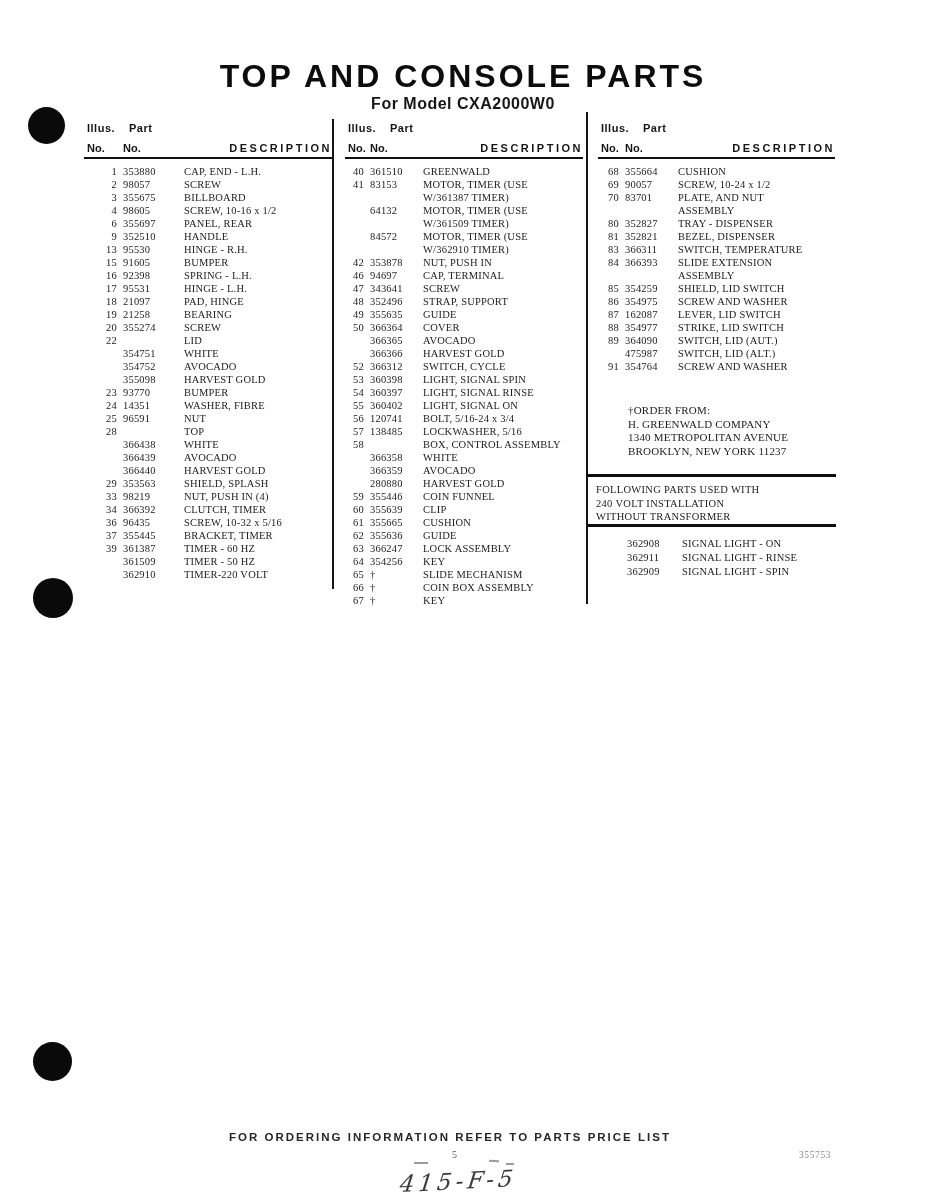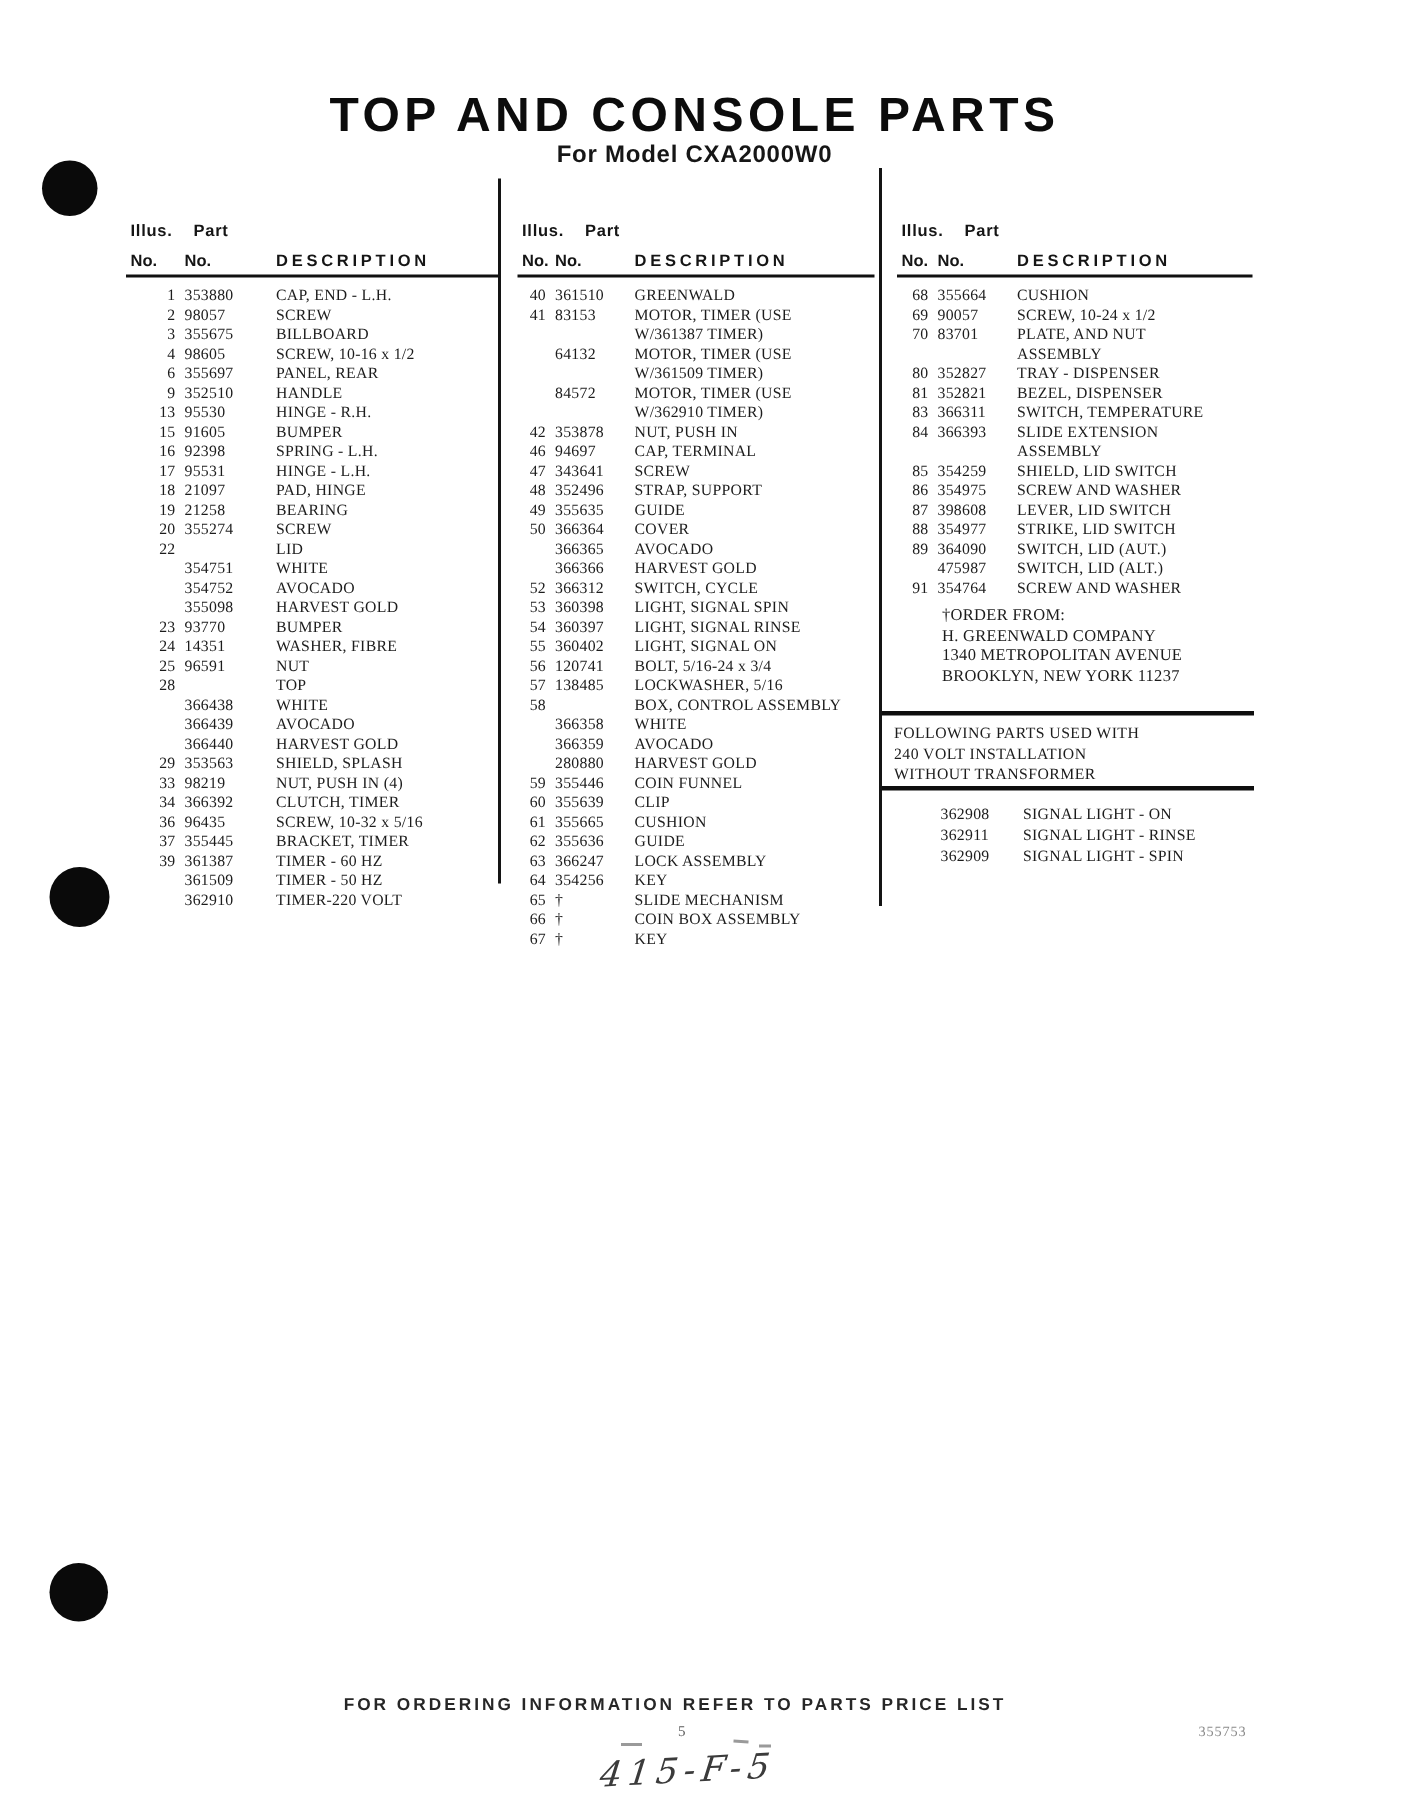--- a/index.html
+++ b/index.html
@@ -23,32 +23,32 @@
 
   .dot{position:absolute;border-radius:50%;background:#0a0a0a;}
   .dot1{left:28px;top:107px;width:37px;height:37px;}
   .dot2{left:33px;top:578px;width:40px;height:40px;}
   .dot3{left:33px;top:1042px;width:39px;height:39px;}
 
   .vdiv{position:absolute;background:#141414;}
   .vdiv1{left:332px;top:119px;width:2px;height:470px;}
   .vdiv2{left:586px;top:112px;width:2px;height:492px;}
 
-  .col{position:absolute;top:122px;margin-top:26px;}
+  .col{position:absolute;top:122px;}
   .col1{left:84px;width:248px;}
   .col2{left:345px;width:238px;}
   .col3{left:598px;width:237px;}
 
   .thead{font-family:"Liberation Sans",sans-serif;font-weight:bold;font-size:11px;color:#151515;}
   .h1{position:relative;height:16px;}
   .h1 .hw-illus{position:absolute;left:3px;letter-spacing:0.5px;}
   .h1 .hw-part{position:absolute;left:45px;letter-spacing:0.5px;}
   .h2{display:grid;column-gap:3px;height:16px;align-items:end;}
   .h2 .hc1{padding-left:3px;}
-  .h2 .hc3{text-align:left;letter-spacing:2.5px;}
+  .h2 .hc3{text-align:right;letter-spacing:2.5px;}
   .hrule{height:2px;background:#101010;margin-top:3px;}
 
   .rows{margin-top:6px;}
   .prow{display:grid;column-gap:3px;font-size:10.5px;line-height:13px;letter-spacing:0.2px;color:#1c1c1c;}
   .col1 .prow,.col1 .h2{grid-template-columns:36px 58px 1fr;}
   .col2 .prow,.col2 .h2{grid-template-columns:22px 50px 1fr;}
   .col3 .prow,.col3 .h2{grid-template-columns:24px 50px 1fr;}
   .cell-illus{text-align:right;padding-right:3px;}
   .cell-desc{white-space:pre-line;}
 
@@ -506,21 +506,21 @@
           <span class="cell-part">354259</span>
           <span class="cell-desc">SHIELD, LID SWITCH</span>
         </div>
         <div class="prow">
           <span class="cell-illus">86</span>
           <span class="cell-part">354975</span>
           <span class="cell-desc">SCREW AND WASHER</span>
         </div>
         <div class="prow">
           <span class="cell-illus">87</span>
-          <span class="cell-part">398608</span>
+          <span class="cell-part">162087</span>
           <span class="cell-desc">LEVER, LID SWITCH</span>
         </div>
         <div class="prow">
           <span class="cell-illus">88</span>
           <span class="cell-part">354977</span>
           <span class="cell-desc">STRIKE, LID SWITCH</span>
         </div>
         <div class="prow">
           <span class="cell-illus">89</span>
           <span class="cell-part">364090</span>

